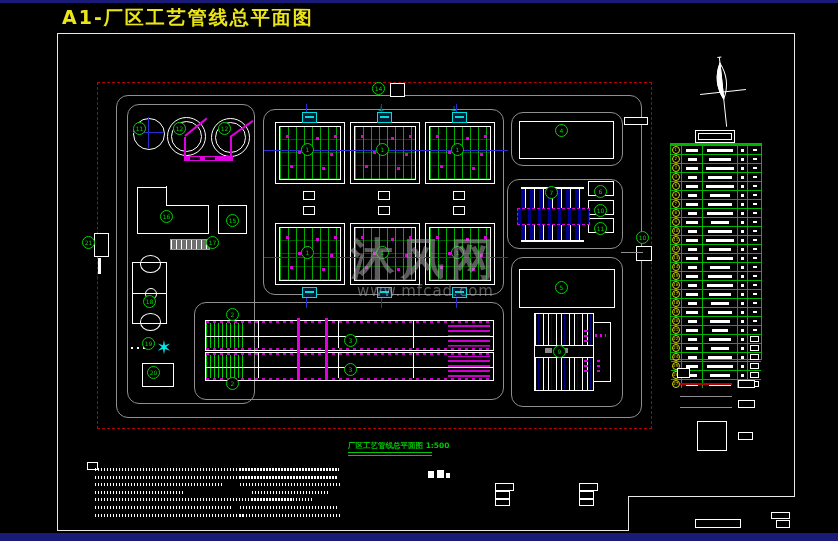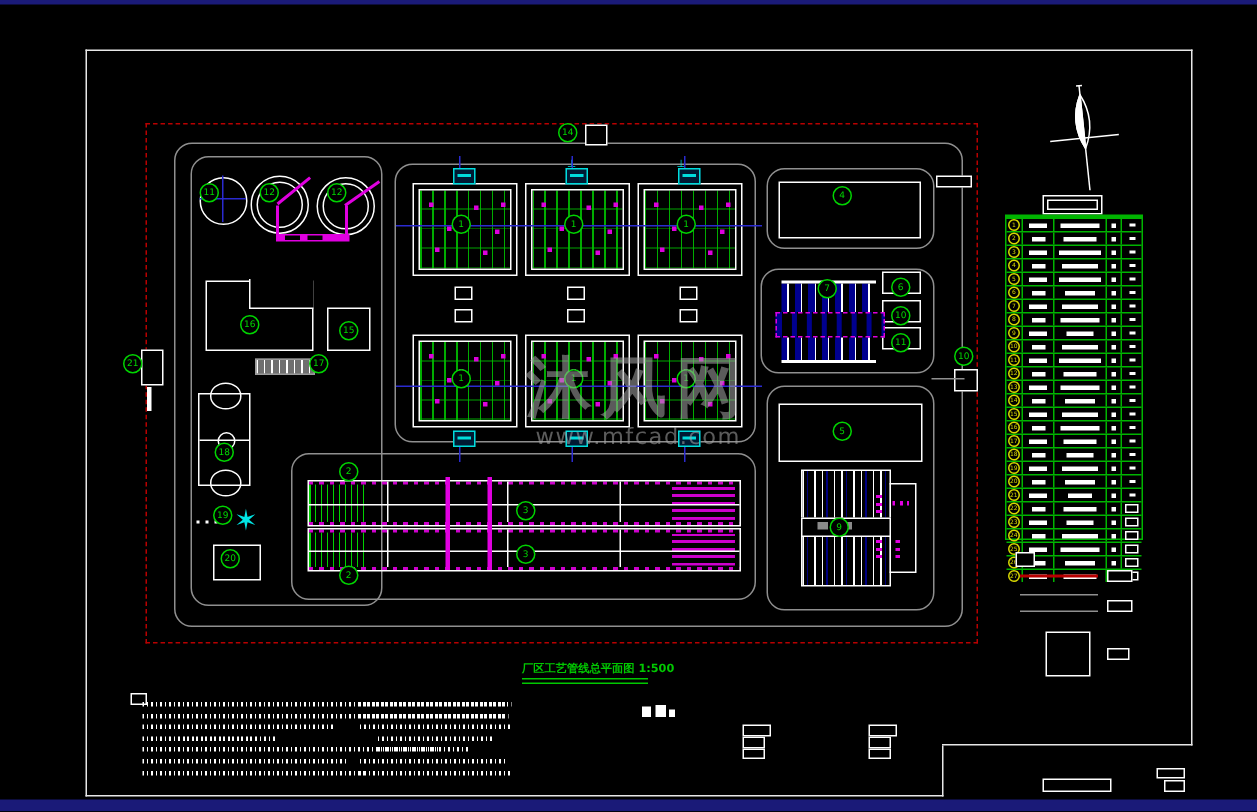--- a/index.html
+++ b/index.html
@@ -101,20 +101,21 @@
   <div class="navy" style="top:0;height:3px;"></div>
   <div class="navy" style="top:533px;height:8px;"></div>
 
   <div class="fr" style="left:57px;top:33px;width:738px;height:1px;"></div>
   <div class="fr" style="left:57px;top:33px;width:1px;height:498px;"></div>
   <div class="fr" style="left:794px;top:33px;width:1px;height:464px;"></div>
   <div class="fr" style="left:57px;top:530px;width:572px;height:1px;"></div>
   <div class="fr" style="left:628px;top:497px;width:1px;height:34px;"></div>
   <div class="fr" style="left:628px;top:496px;width:167px;height:1px;"></div>
 
+  <div id="title">A1-厂区工艺管线总平面图</div>
 
   <div id="boundary" style="left: 97px; top: 82px; width: 553px; height: 345px;"></div>
   <div id="plan"></div>
 
   <div class="wrect" style="left:137px;top:187px;width:70px;height:45px;"></div>
   <div class="Lmask" style="left:166px;top:186px;width:42px;height:19px;"></div>
 
   <div id="court" style="left: 132px; top: 262px; width: 33px; height: 60px;">
     <div class="arc" style="left:20%;top:-8px;width:60%;height:16px;"></div>
     <div class="arc" style="left:20%;bottom:-8px;width:60%;height:16px;"></div>

